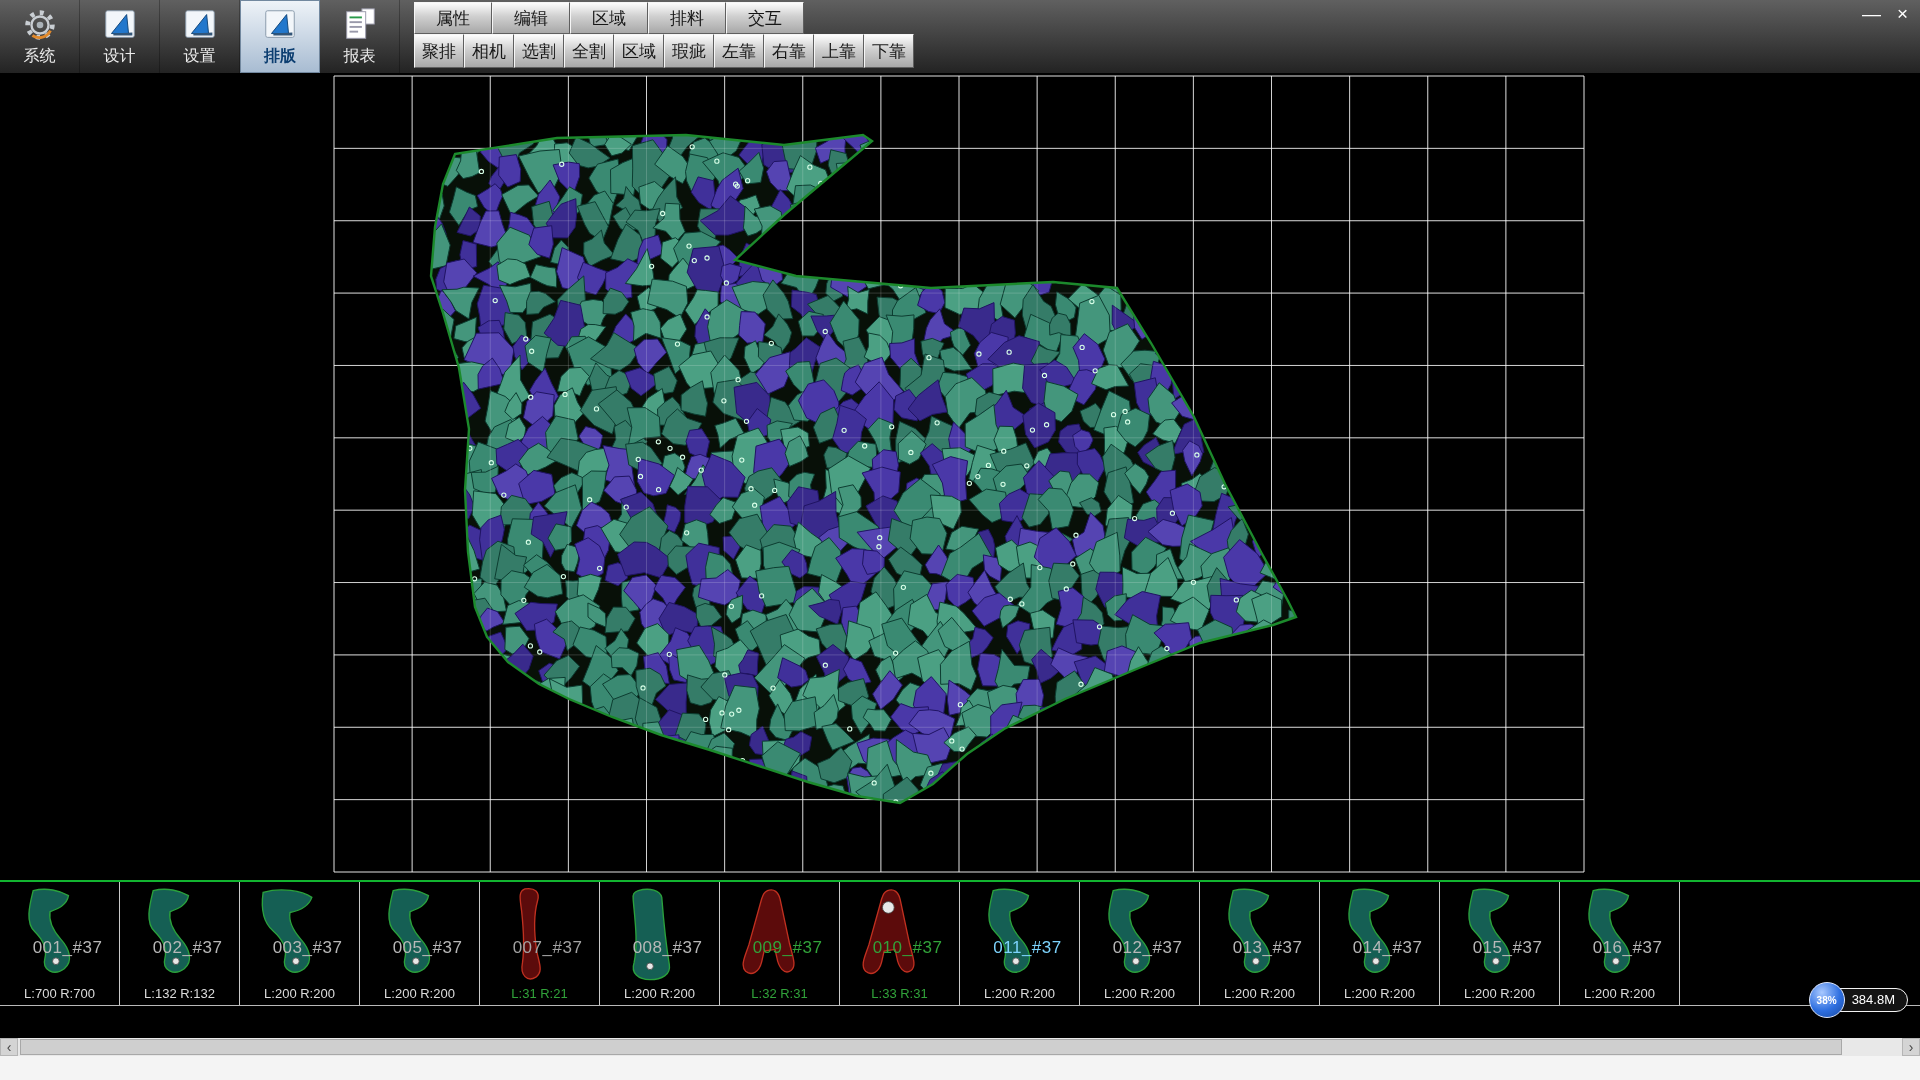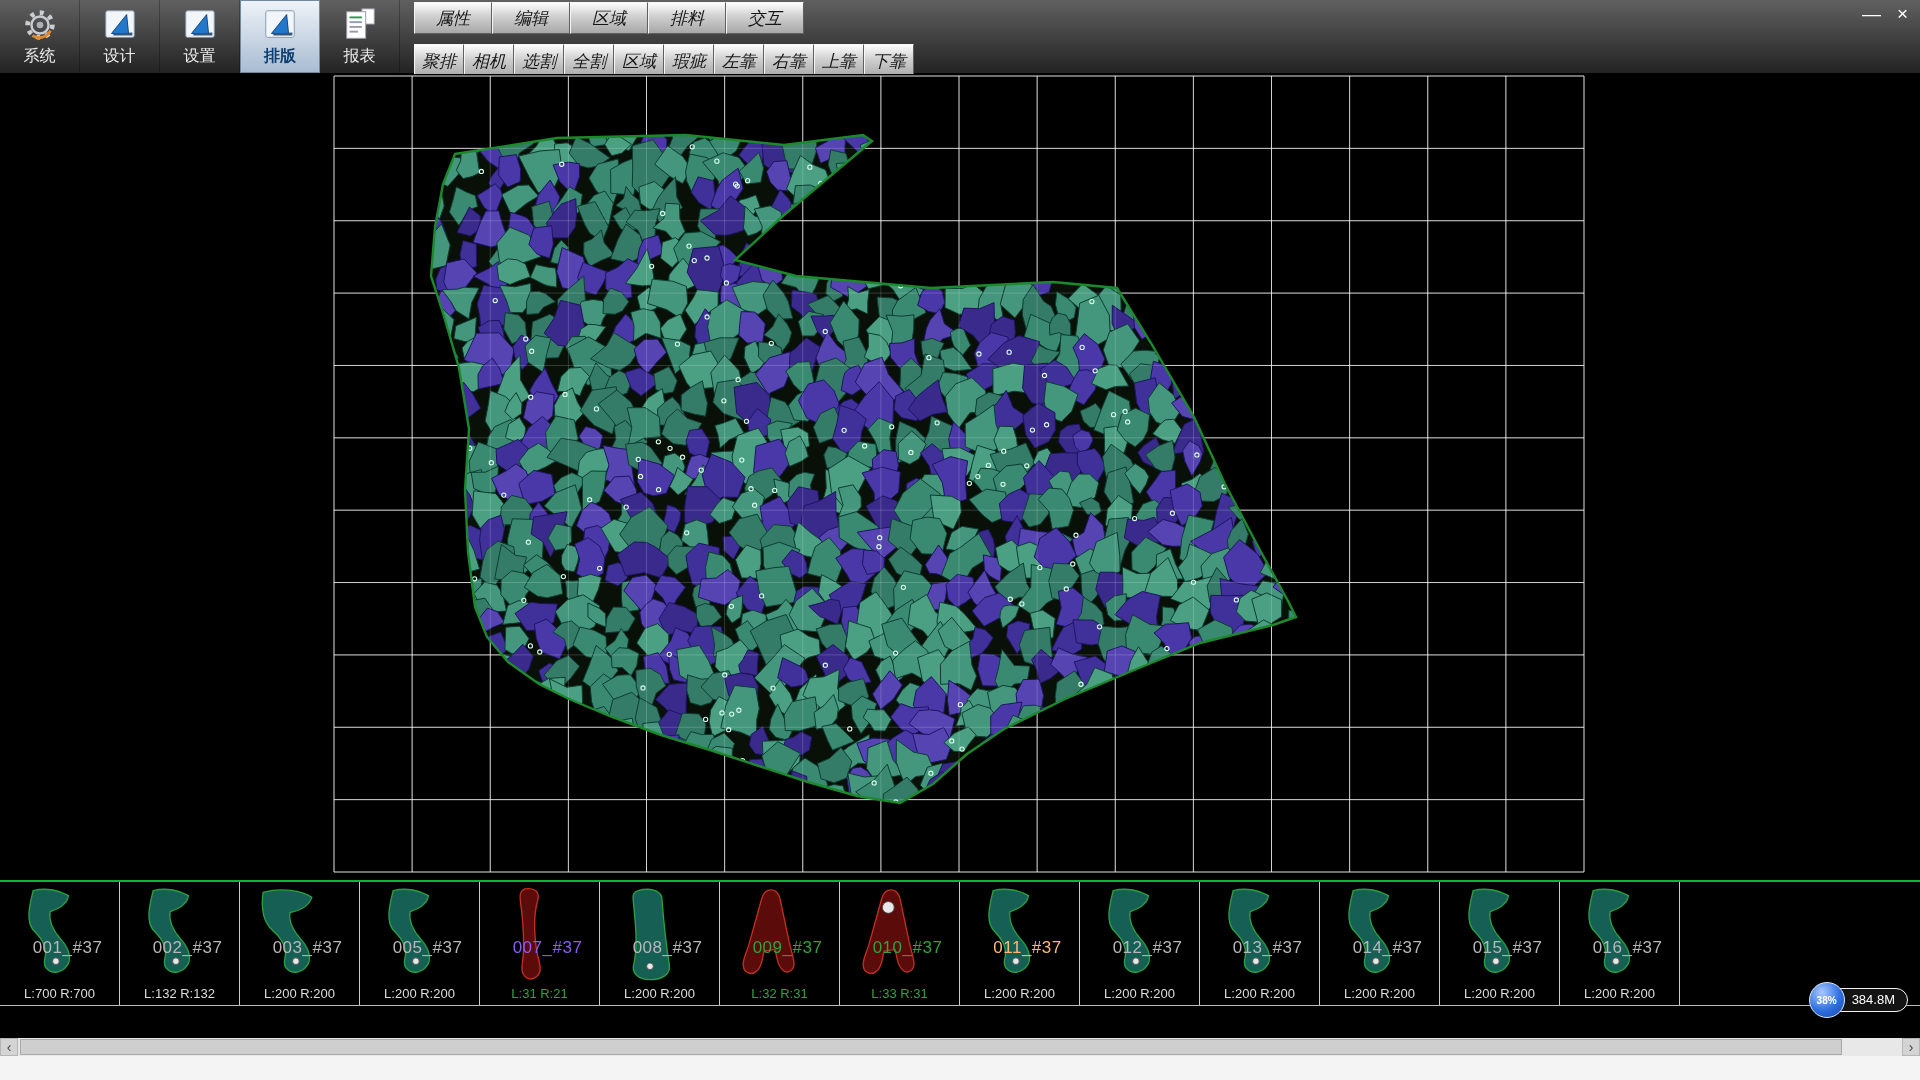--- a/index.html
+++ b/index.html
@@ -10,21 +10,21 @@
   
   header.ribbon { flex:0 0 74px; height:74px; background:linear-gradient(#606060,#232323);
                   display:flex; align-items:stretch; position:relative; border-bottom:1px solid #000; }
   .bigbtns { display:flex;font-family:Liberation Mono, monospace; }
   .bigbtn { width:80px; display:flex; flex-direction:column; align-items:center; justify-content:center;
             gap:2px; color:#ececec; font-size:16px; cursor:pointer; border-right:1px solid rgba(0,0,0,.28); }
   .bigbtn .icon { width:38px; height:38px; display:block; }
   .bigbtn .icon svg { width:100%; height:100%; }
   .bigbtn.selected { background:linear-gradient(#eef3f8,#a8bcd2); color:#0b3d70; font-weight:bold;
                      border:1px solid #72889f;align-items:center; }
-  .menu-cluster { margin-left:14px; display:flex; flex-direction:column; padding-top:2px; gap:10px;font-style:italic; }
+  .menu-cluster { margin-left:14px; display:flex; flex-direction:column; padding-top:2px; gap:0; }
   .menu-row { display:flex; }
   .gbtn { background:linear-gradient(#fdfdfd,#cfcfcf 45%,#a8a8a8); border:1px solid;
           border-color:#f6f6f6 #5f5f5f #5f5f5f #f6f6f6; color:#161616; font-size:17px;
           display:flex; align-items:center; justify-content:center; cursor:pointer; }
   .menu-tab { width:78px; height:32px; }
   .tool-btn { width:50px; height:34px; }
   .win-controls { position:absolute; right:12px; top:4px; display:flex; gap:16px; color:#fff;
                   font-size:19px; line-height:1; }
   .win-controls span { cursor:pointer; }
 
@@ -1372,21 +1372,21 @@
             <path d="M30 6 C46 2 62 6 72 12 C70 24 58 28 50 31 C48 44 54 54 63 64 C73 75 78 90 67 99 C55 108 40 101 44 86 C47 73 40 63 32 55 C20 44 26 22 30 6 Z" fill="#155f54" stroke="#2aa13c" stroke-width="1.6"></path>
             <circle cx="57" cy="90" r="4" fill="#e8e8e8" stroke="#444"></circle>
           </svg>
           <div class="thumb-label" style="color:#b8b8b8">005_#37</div>
           <div class="thumb-lr" style="color:#dcdcdc">L:200 R:200</div>
         </div>
         <div class="thumb-cell">
           <svg viewBox="0 0 100 120">
             <path d="M44 4 C56 2 62 8 59 18 C54 36 55 58 58 78 C61 93 66 102 57 109 C47 115 38 107 41 92 C44 71 42 49 40 30 C38 15 36 7 44 4 Z" fill="#5c0b0b" stroke="#c03020" stroke-width="1.6"></path>
           </svg>
-          <div class="thumb-label" style="color:#8b5cf6">007_#37</div>
+          <div class="thumb-label" style="color:#a3a3a3">007_#37</div>
           <div class="thumb-lr" style="color:#31a33a">L:31 R:21</div>
         </div>
         <div class="thumb-cell">
           <svg viewBox="0 0 100 120">
             <path d="M36 6 C50 2 62 6 64 14 C66 40 69 70 73 94 C75 106 64 112 50 112 C36 112 27 104 31 92 C36 68 32 40 30 17 C29 10 31 8 36 6 Z" fill="#155f54" stroke="#2aa13c" stroke-width="1.6"></path>
             <circle cx="50" cy="96" r="4" fill="#e8e8e8" stroke="#444"></circle>
           </svg>
           <div class="thumb-label" style="color:#b8b8b8">008_#37</div>
           <div class="thumb-lr" style="color:#dcdcdc">L:200 R:200</div>
         </div>
@@ -1403,21 +1403,21 @@
             <circle cx="48" cy="26" r="7" fill="#e8e8e8" stroke="#444"></circle>
           </svg>
           <div class="thumb-label" style="color:#31a33a">010_#37</div>
           <div class="thumb-lr" style="color:#31a33a">L:33 R:31</div>
         </div>
         <div class="thumb-cell">
           <svg viewBox="0 0 100 120">
             <path d="M30 6 C46 2 62 6 72 12 C70 24 58 28 50 31 C48 44 54 54 63 64 C73 75 78 90 67 99 C55 108 40 101 44 86 C47 73 40 63 32 55 C20 44 26 22 30 6 Z" fill="#155f54" stroke="#2aa13c" stroke-width="1.6"></path>
             <circle cx="57" cy="90" r="4" fill="#e8e8e8" stroke="#444"></circle>
           </svg>
-          <div class="thumb-label" style="color:#fdba74">011_#37</div>
+          <div class="thumb-label" style="color:#7dd3fc">011_#37</div>
           <div class="thumb-lr" style="color:#dcdcdc">L:200 R:200</div>
         </div>
         <div class="thumb-cell">
           <svg viewBox="0 0 100 120">
             <path d="M30 6 C46 2 62 6 72 12 C70 24 58 28 50 31 C48 44 54 54 63 64 C73 75 78 90 67 99 C55 108 40 101 44 86 C47 73 40 63 32 55 C20 44 26 22 30 6 Z" fill="#155f54" stroke="#2aa13c" stroke-width="1.6"></path>
             <circle cx="57" cy="90" r="4" fill="#e8e8e8" stroke="#444"></circle>
           </svg>
           <div class="thumb-label" style="color:#b8b8b8">012_#37</div>
           <div class="thumb-lr" style="color:#dcdcdc">L:200 R:200</div>
         </div>

